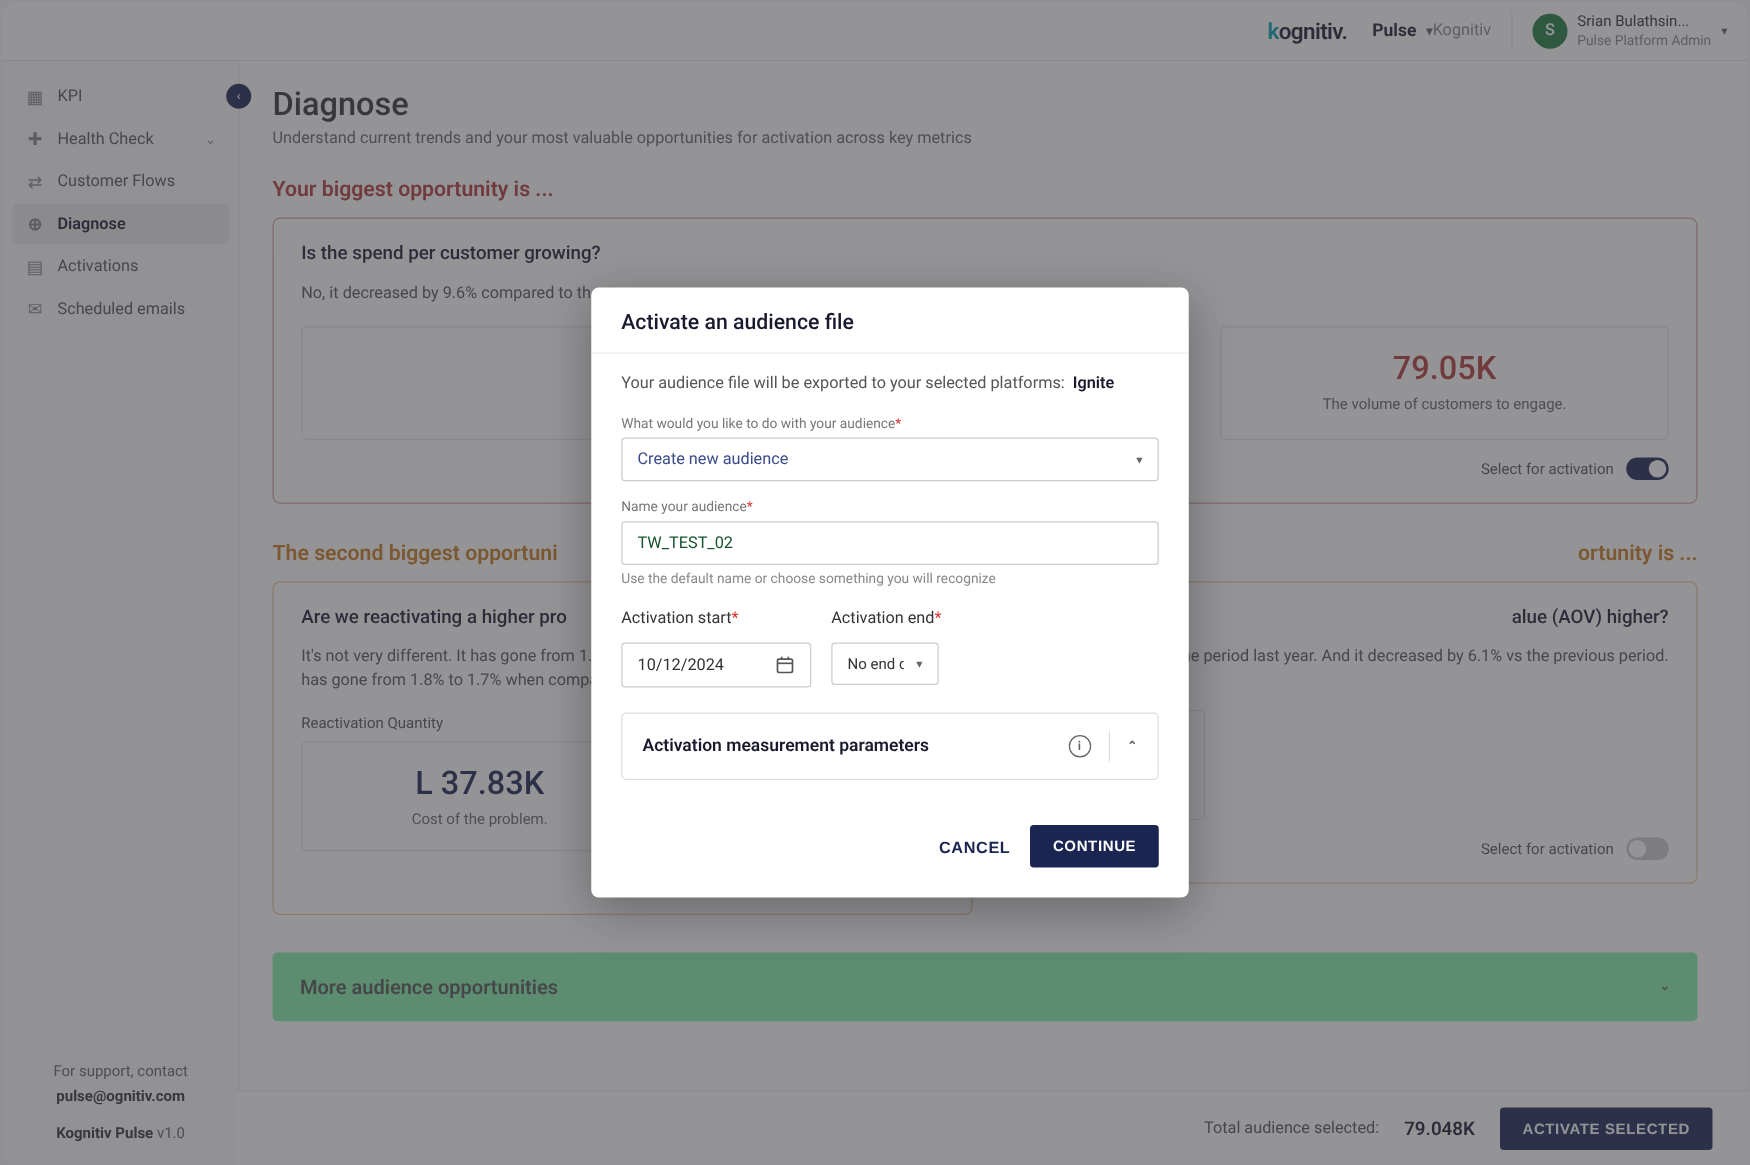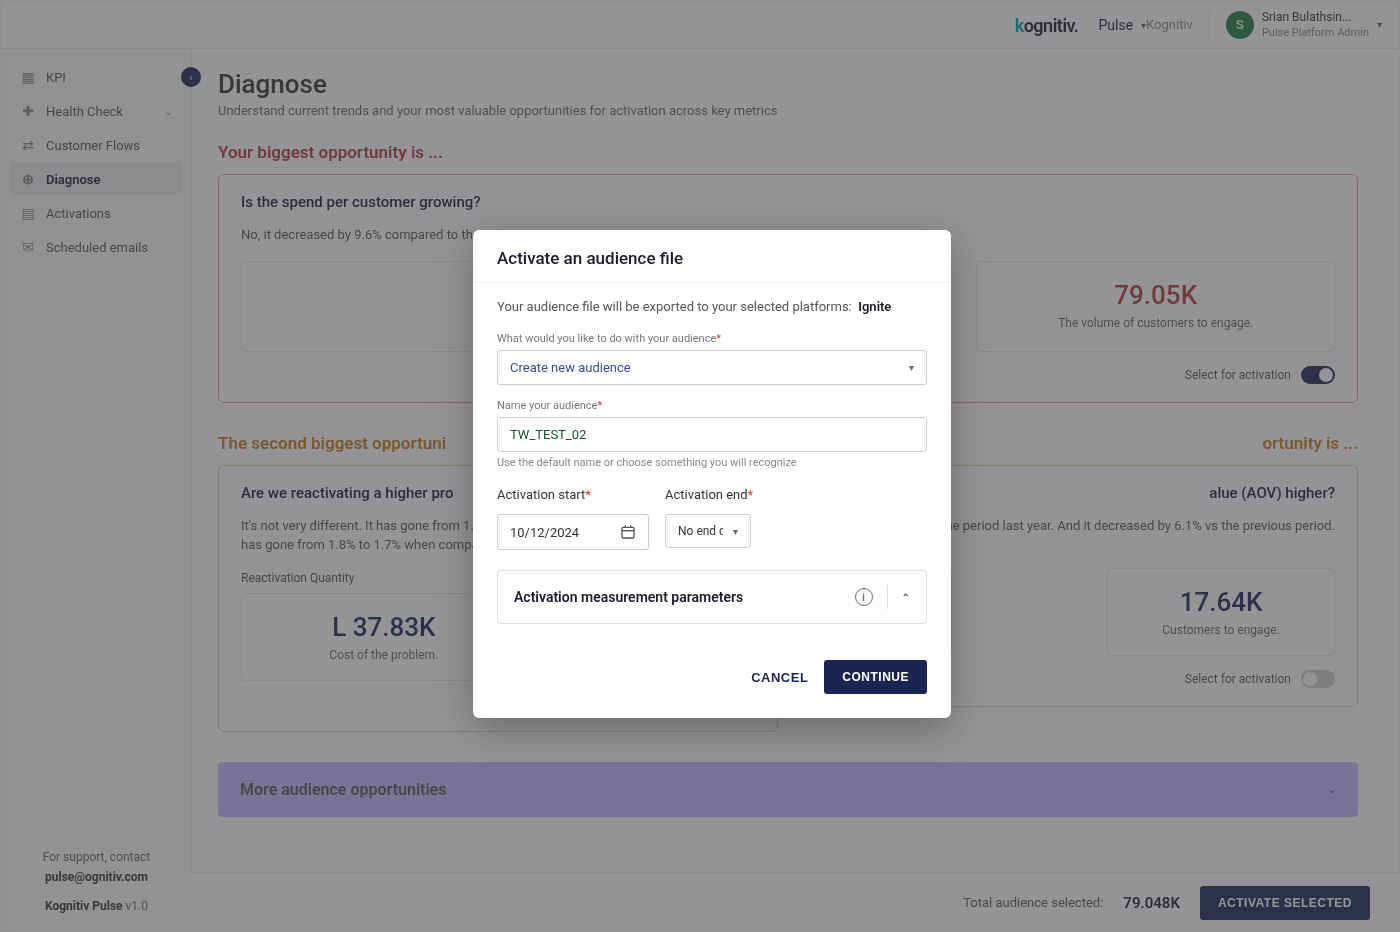--- a/index.html
+++ b/index.html
@@ -3,21 +3,21 @@
 <meta charset="utf-8">
 <style>
 * { box-sizing: border-box; margin: 0; padding: 0; }
 body { font-family: -apple-system, BlinkMacSystemFont, "Segoe UI", Roboto, sans-serif; background: #f5f5f5; color: #1a1a2e; width: 1400px; height: 932px; overflow: hidden; position: relative; }
 
 
 .header { height: 47px; background: #fff; border-bottom: 1px solid #e5e5e5; display: flex; align-items: center; padding: 0 16px; justify-content: flex-end; border-radius: 10px 10px 0 0; margin: 2px 2px 0 2px; }
 .header-left { display: flex; align-items: center; gap: 20px; }
 .logo { font-size: 18px; font-weight: 600; color: #1a1a2e; letter-spacing: -0.5px; }
 .logo .k { color: #00a0b0; }
-.product-switch { display: flex; align-items: center; gap: 8px; font-size: 14px; font-weight: 400; cursor: pointer; }
+.product-switch { display: flex; align-items: center; gap: 8px; font-size: 14px; font-weight: 700; cursor: pointer; }
 .header-right { display: flex; align-items: center; gap: 16px; }
 .tenant { font-size: 13px; color: #888; }
 .user-block { display: flex; align-items: center; gap: 8px; border-left: 1px solid #e5e5e5; padding-left: 16px; }
 .avatar { width: 28px; height: 28px; border-radius: 50%; background: #1e7a3e; color: #fff; display: flex; align-items: center; justify-content: center; font-size: 13px; font-weight: 500; }
 .user-text { font-size: 12px; line-height: 1.3; }
 .user-name { color: #333; }
 .user-role { color: #888; font-size: 11px; }
 
 
 .body-wrap { display: flex; height: calc(100% - 49px); margin: 0 2px 2px 2px; background: #fff; border-radius: 0 0 10px 10px; overflow: hidden; }
@@ -55,21 +55,21 @@
 
 .select-act { display: flex; align-items: center; justify-content: flex-end; gap: 10px; margin-top: 14px; font-size: 12px; color: #555; }
 .toggle { width: 34px; height: 18px; border-radius: 10px; background: #ccc; position: relative; cursor: pointer; }
 .toggle::after { content: ''; width: 14px; height: 14px; border-radius: 50%; background: #fff; position: absolute; top: 2px; left: 2px; transition: 0.2s; }
 .toggle.on { background: #1a2552; }
 .toggle.on::after { left: 18px; }
 
 .two-col { display: flex; gap: 20px; }
 .two-col > div { flex: 1; }
 
-.more-row { background: #c4b5fd; border-radius: 4px; padding: 18px 22px; display: flex; justify-content: space-between; align-items: center; font-size: 16px; font-weight: 600; color: #555; cursor: pointer; }
+.more-row { background: #86efac; border-radius: 4px; padding: 18px 22px; display: flex; justify-content: space-between; align-items: center; font-size: 16px; font-weight: 600; color: #555; cursor: pointer; }
 
 
 .footer-bar { position: absolute; bottom: 0; left: 190px; right: 0; height: 60px; background: #fff; border-top: 1px solid #eee; display: flex; align-items: center; justify-content: flex-end; gap: 20px; padding: 0 30px; }
 .footer-bar .label { font-size: 13px; color: #555; }
 .footer-bar .count { font-size: 15px; font-weight: 600; }
 .btn-primary { background: #1a2552; color: #fff; border: none; padding: 10px 18px; font-size: 12px; font-weight: 600; letter-spacing: 0.5px; border-radius: 3px; cursor: pointer; }
 
 
 .overlay { position: fixed; inset: 0; background: rgba(60,60,65,0.55); display: flex; align-items: flex-start; justify-content: center; padding-top: 230px; z-index: 100; }
 .modal { width: 478px; background: #fff; border-radius: 6px; box-shadow: 0 10px 40px rgba(0,0,0,0.3); margin-left: 24px; }
@@ -206,24 +206,20 @@
         <div class="section-title orange" style="text-align:right">ortunity is ...</div>
         <div class="opp-card orange">
           <div class="opp-q" style="text-align:right">alue (AOV) higher?</div>
           <div class="opp-a" style="text-align:right">he same period last year. And it decreased by 6.1% vs the previous period.</div>
           <div style="height:17px"></div>
           <div class="metric-row">
             <div class="metric-box" style="flex:0.22; text-align:right;">
               <div class="metric-big">5K</div>
               <div class="metric-label">oblem.</div>
             </div>
-            <div class="metric-box" style="flex:0.45; margin-left:auto;">
-              <div class="metric-big">17.64K</div>
-              <div class="metric-label">Customers to engage.</div>
-            </div>
           </div>
           <div class="select-act">
             <span>Select for activation</span>
             <div class="toggle"></div>
           </div>
         </div>
       </div>
     </div>
 
     <div class="more-row">

